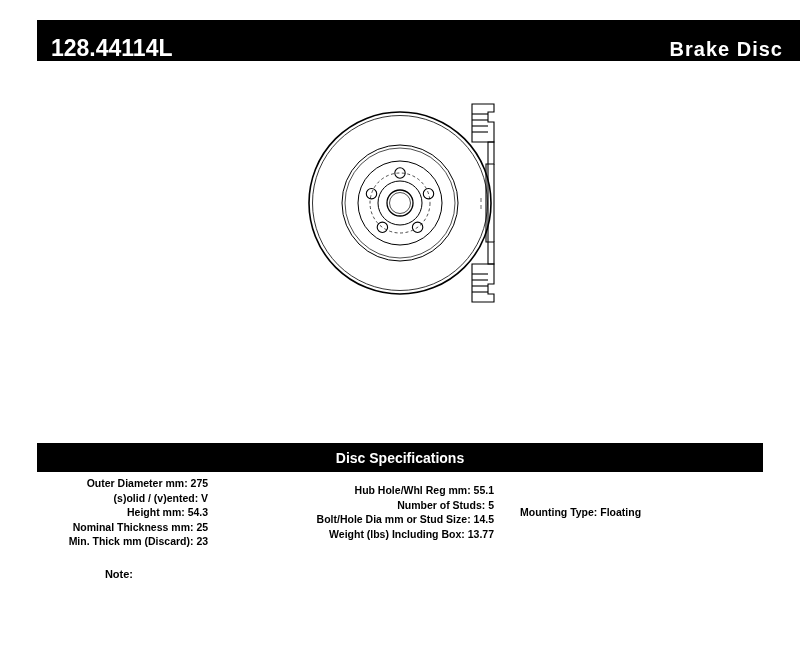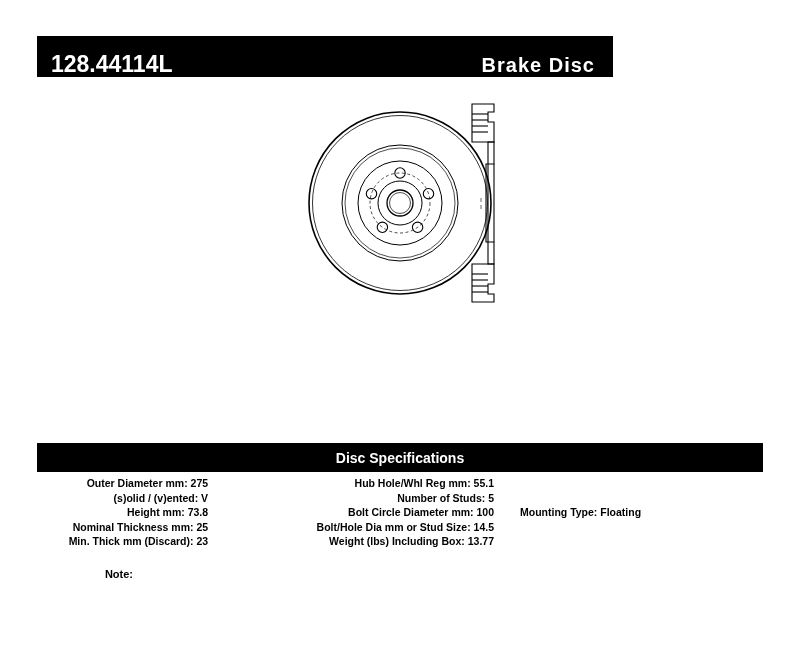--- a/index.html
+++ b/index.html
@@ -14,30 +14,29 @@
     color: #000000;
     position: relative;
     overflow: hidden;
   }
 
   
   .header-bar {
     position: absolute;
     left: 37px;
     top: 20px;
-    width: 576px;
+    width: 764px;
     height: 41px;
     background: #000000;
     color: #ffffff;
     display: flex;
     align-items: center;
     justify-content: space-between;
     box-sizing: border-box;
     padding: 16px 18px 0 14px;
-    margin-top: 16px;
   }
   .part-number {
     font-size: 23px;
     font-weight: bold;
     letter-spacing: 0px;
     line-height: 1;
   }
   .product-type {
     font-size: 20px;
     font-weight: bold;
@@ -202,29 +201,28 @@
 
 <div class="specs-title-bar">
   <div class="specs-title">Disc Specifications</div>
 </div>
 
 <div class="specs-columns">
 
   <div class="spec-col spec-col-left">
     <div class="spec-line">Outer Diameter mm: 275</div>
     <div class="spec-line">(s)olid / (v)ented: V</div>
-    <div class="spec-line">Height mm: 73.8</div>
+    <div class="spec-line">Height mm: 54.3</div>
     <div class="spec-line">Nominal Thickness mm: 25</div>
     <div class="spec-line">Min. Thick mm (Discard): 23</div>
   </div>
 
   <div class="spec-col spec-col-mid">
     <div class="spec-line">Hub Hole/Whl Reg mm: 55.1</div>
     <div class="spec-line">Number of Studs: 5</div>
-    <div class="spec-line">Bolt Circle Diameter mm: 100</div>
     <div class="spec-line">Bolt/Hole Dia mm or Stud Size: 14.5</div>
     <div class="spec-line">Weight (lbs) Including Box: 13.77</div>
   </div>
 
   <div class="spec-col spec-col-right">
     <div class="spec-line">Mounting Type: Floating</div>
   </div>
 
 </div>
 

